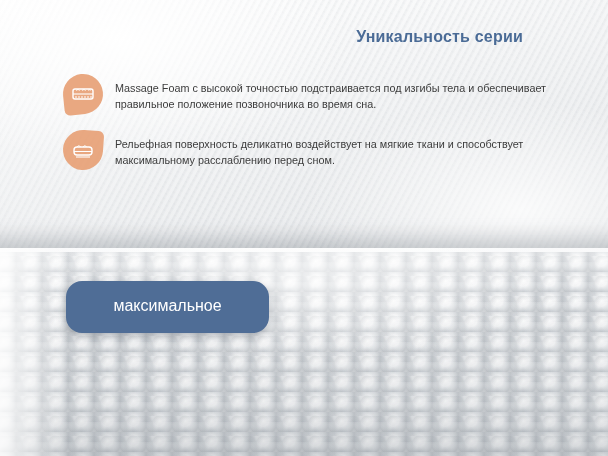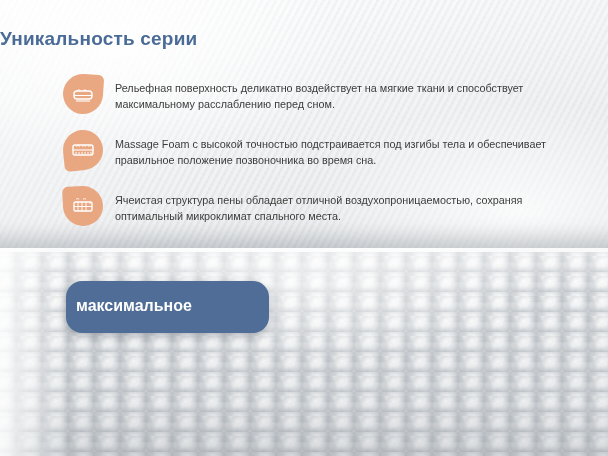--- a/index.html
+++ b/index.html
@@ -98,22 +98,22 @@
     position: absolute;
     left: 0; top: 248px; width: 70px; height: 208px;
     background: linear-gradient(90deg, rgba(255,255,255,0.85), rgba(255,255,255,0));
   }
 
   
   .title {
     position: absolute;
     left: 0; top: 28px;
     width: 523px;
-    text-align: left;
-    font-size: 19px;
+    text-align: right;
+    font-size: 16px;
     font-weight: bold;
     color: #4a6b96;
     letter-spacing: 0.2px;
   }
 
   
   .features {
     position: absolute;
     left: 63px; top: 70px;
     width: 500px;
@@ -161,23 +161,24 @@
 
   
   .badge {
     position: absolute;
     left: 66px; top: 281px;
     width: 183px;
     padding: 14px 10px 16px 10px;
     background: #4f6d96;
     border-radius: 16px;
     box-shadow: 0 3px 10px rgba(40,50,65,0.28);
+    text-align: center;
     color: #ffffff;
     font-size: 16px;
-    font-weight: bold;
+    font-weight: normal;
     line-height: 22px;
   }
   .badge .l2 { display: block; }
 </style>
 </head>
 <body>
 
 <div id="stage">
 
   <div class="bg-upper"></div>
@@ -185,65 +186,51 @@
   <div class="bg-shadowline"></div>
   <div class="bg-lower"></div>
   <div class="bumps"></div>
   <div class="bumps2"></div>
   <div class="bumps-vignette"></div>
   <div class="left-fade"></div>
 
   <div class="title">Уникальность серии</div>
 
   <div class="features">
+
+    <div class="feature">
+      <div class="icon-wrap">
+        <div class="icon-blob blob-a"></div>
+        <div class="icon-glyph">
+          <svg width="24" height="20" viewBox="0 0 24 20" aria-hidden="true">
+            <rect x="2" y="5" width="20" height="10" rx="2" fill="none" stroke="#ffffff" stroke-width="1.4"></rect>
+            <path d="M2 10h20" stroke="#ffffff" stroke-width="1.1"></path>
+            <path d="M5 12v2M8 12v2M11 12v2M14 12v2M17 12v2M20 12v2" stroke="#ffffff" stroke-width="1"></path>
+            <path d="M5 6.5c1.2-1.2 2.6-1.2 3.6 0M11 6.5c1.2-1.2 2.6-1.2 3.6 0M17 6.5c1-1 2-1 2.8-.2" stroke="#ffffff" stroke-width="1" fill="none"></path>
+          </svg>
+        </div>
+      </div>
+      <div class="feature-text">Massage Foam с высокой точностью подстраивается под изгибы тела и обеспечивает правильное положение позвоночника во время сна.</div>
+    </div>
 
     <div class="feature">
       <div class="icon-wrap">
         <div class="icon-blob blob-b"></div>
         <div class="icon-glyph">
           <svg width="24" height="20" viewBox="0 0 24 20" aria-hidden="true">
             <rect x="3" y="7" width="18" height="8" rx="3" fill="none" stroke="#ffffff" stroke-width="1.4"></rect>
             <path d="M3 11.5h18" stroke="#ffffff" stroke-width="1"></path>
             <path d="M6 7c1-1.6 2.6-1.6 3.6 0M12 7c1-1.6 2.6-1.6 3.6 0" stroke="#ffffff" stroke-width="1" fill="none"></path>
             <path d="M5 17h14" stroke="#ffffff" stroke-width="1.1"></path>
           </svg>
         </div>
       </div>
       <div class="feature-text">Рельефная поверхность деликатно воздействует  на мягкие ткани и способствует максимальному расслаблению перед сном.</div>
     </div>
 
-    <div class="feature">
-      <div class="icon-wrap">
-        <div class="icon-blob blob-a"></div>
-        <div class="icon-glyph">
-          <svg width="24" height="20" viewBox="0 0 24 20" aria-hidden="true">
-            <rect x="2" y="5" width="20" height="10" rx="2" fill="none" stroke="#ffffff" stroke-width="1.4"></rect>
-            <path d="M2 10h20" stroke="#ffffff" stroke-width="1.1"></path>
-            <path d="M5 12v2M8 12v2M11 12v2M14 12v2M17 12v2M20 12v2" stroke="#ffffff" stroke-width="1"></path>
-            <path d="M5 6.5c1.2-1.2 2.6-1.2 3.6 0M11 6.5c1.2-1.2 2.6-1.2 3.6 0M17 6.5c1-1 2-1 2.8-.2" stroke="#ffffff" stroke-width="1" fill="none"></path>
-          </svg>
-        </div>
-      </div>
-      <div class="feature-text">Massage Foam с высокой точностью подстраивается под изгибы тела и обеспечивает правильное положение позвоночника во время сна.</div>
-    </div>
-
-    <div class="feature">
-      <div class="icon-wrap">
-        <div class="icon-blob blob-c"></div>
-        <div class="icon-glyph">
-          <svg width="24" height="20" viewBox="0 0 24 20" aria-hidden="true">
-            <rect x="3" y="6" width="18" height="9" rx="1.5" fill="none" stroke="#ffffff" stroke-width="1.4"></rect>
-            <path d="M7 6v9M11 6v9M15 6v9M19 6v2" stroke="#ffffff" stroke-width="0.9"></path>
-            <path d="M3 10.5h18" stroke="#ffffff" stroke-width="0.9"></path>
-            <path d="M5 3.5c1-1.2 2.2-1.2 3.2 0M12 3.5c1-1.2 2.2-1.2 3.2 0" stroke="#ffffff" stroke-width="0.9" fill="none"></path>
-          </svg>
-        </div>
-      </div>
-      <div class="feature-text">Ячеистая структура пены обладает отличной воздухопроницаемостью, сохраняя оптимальный микроклимат спального места.</div>
-    </div>
 
   </div>
 
   <div class="badge">
     <span>максимальное</span>
   </div>
 
 </div>
 
 </body></html>

